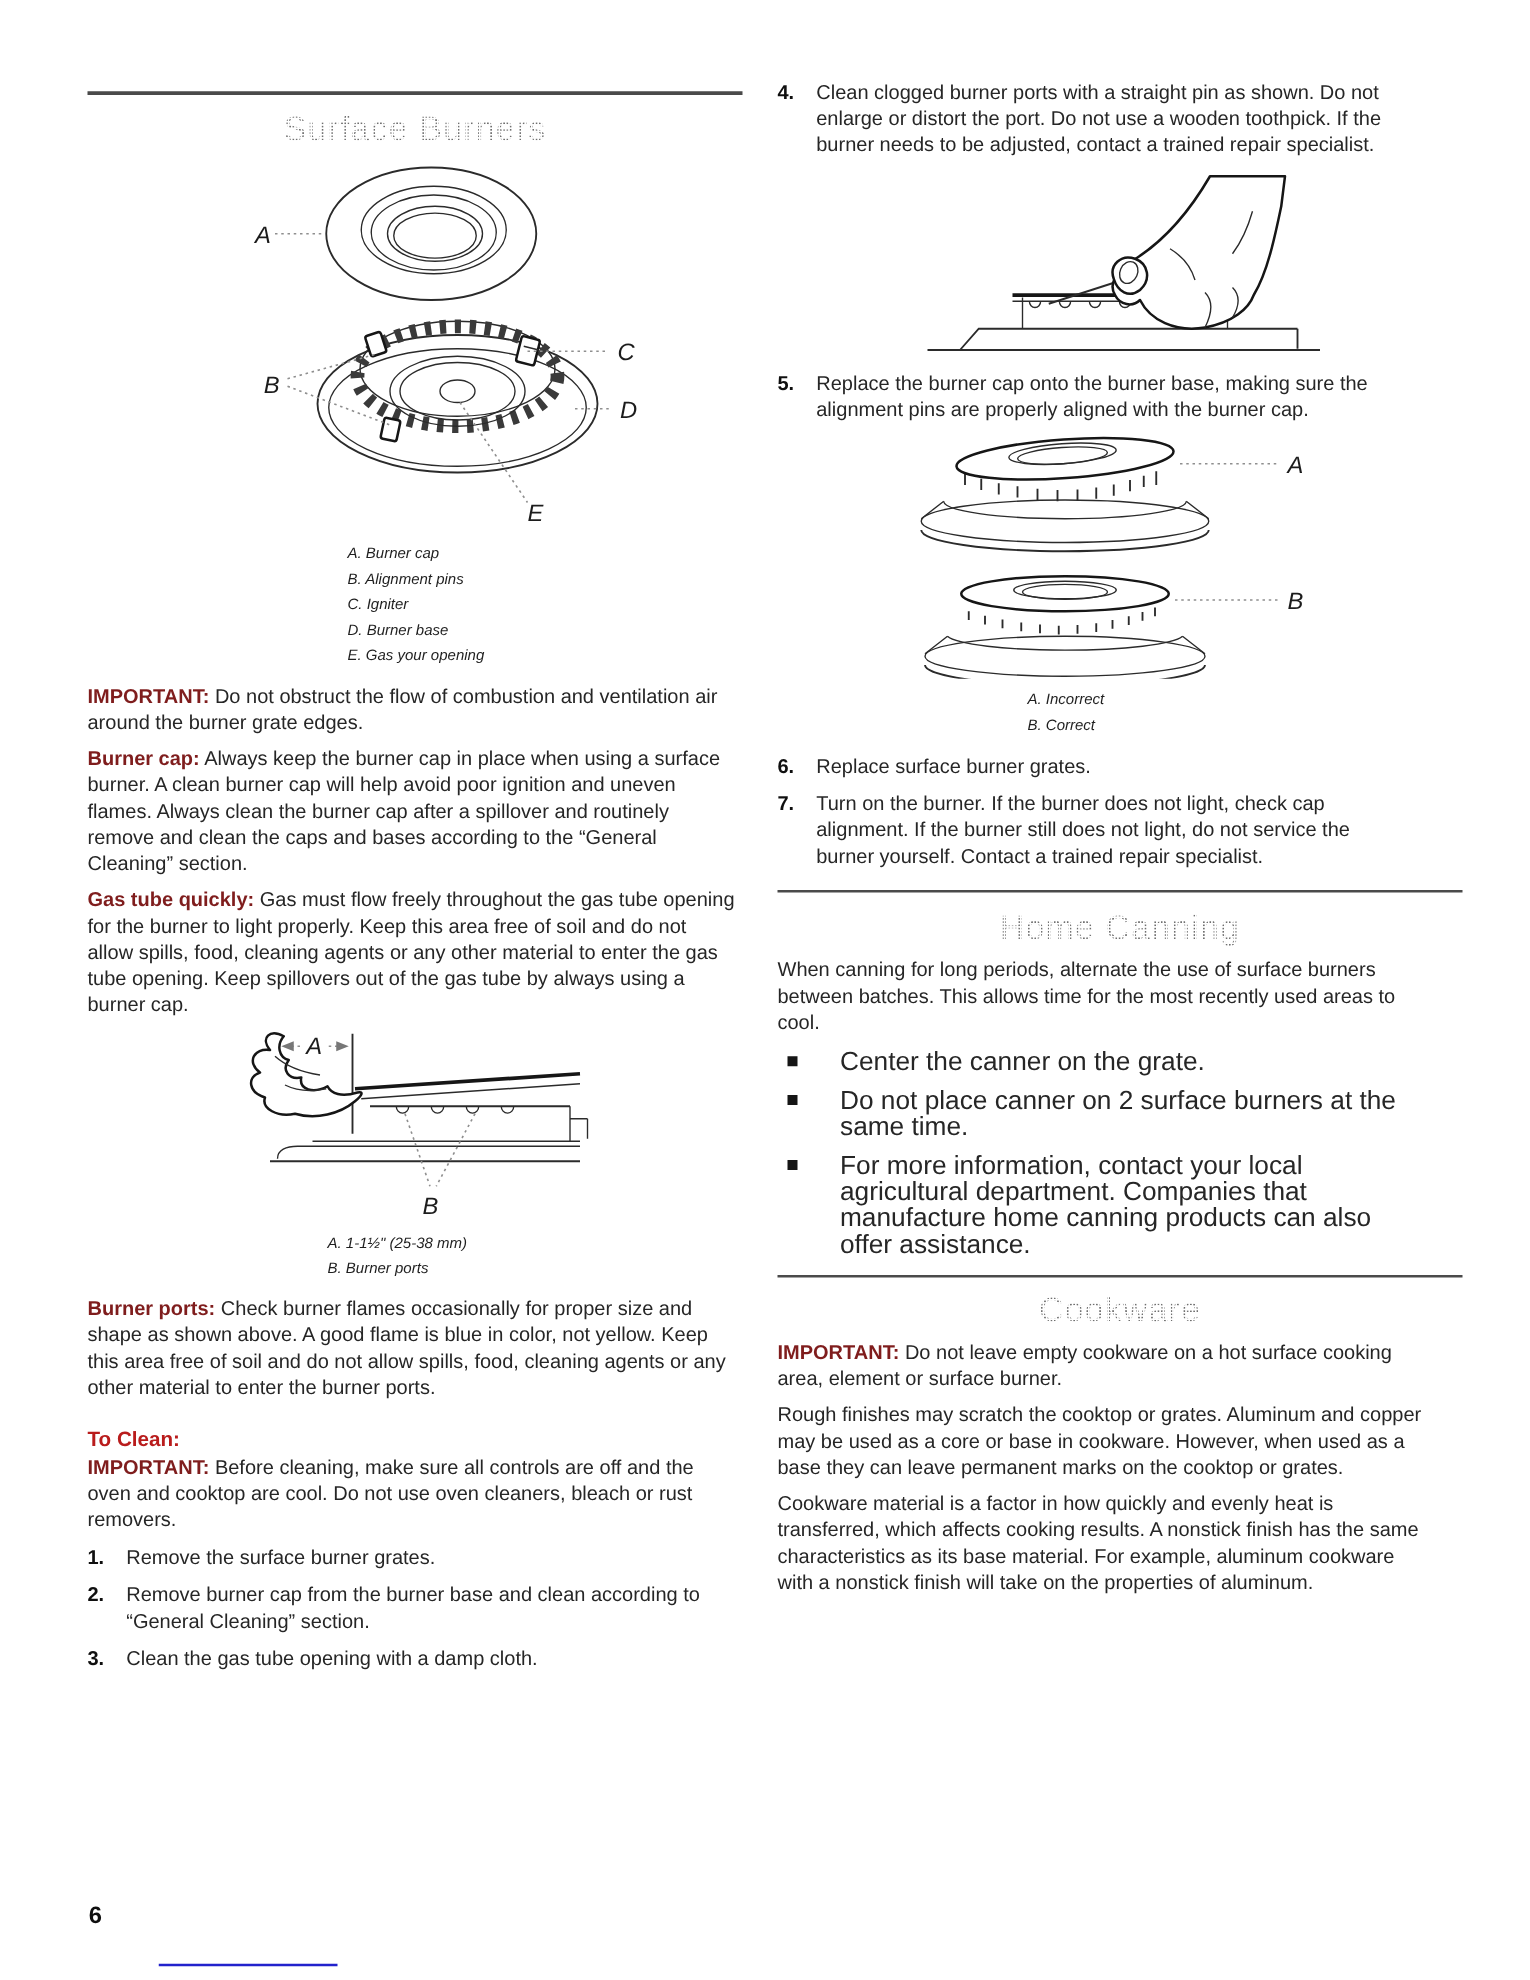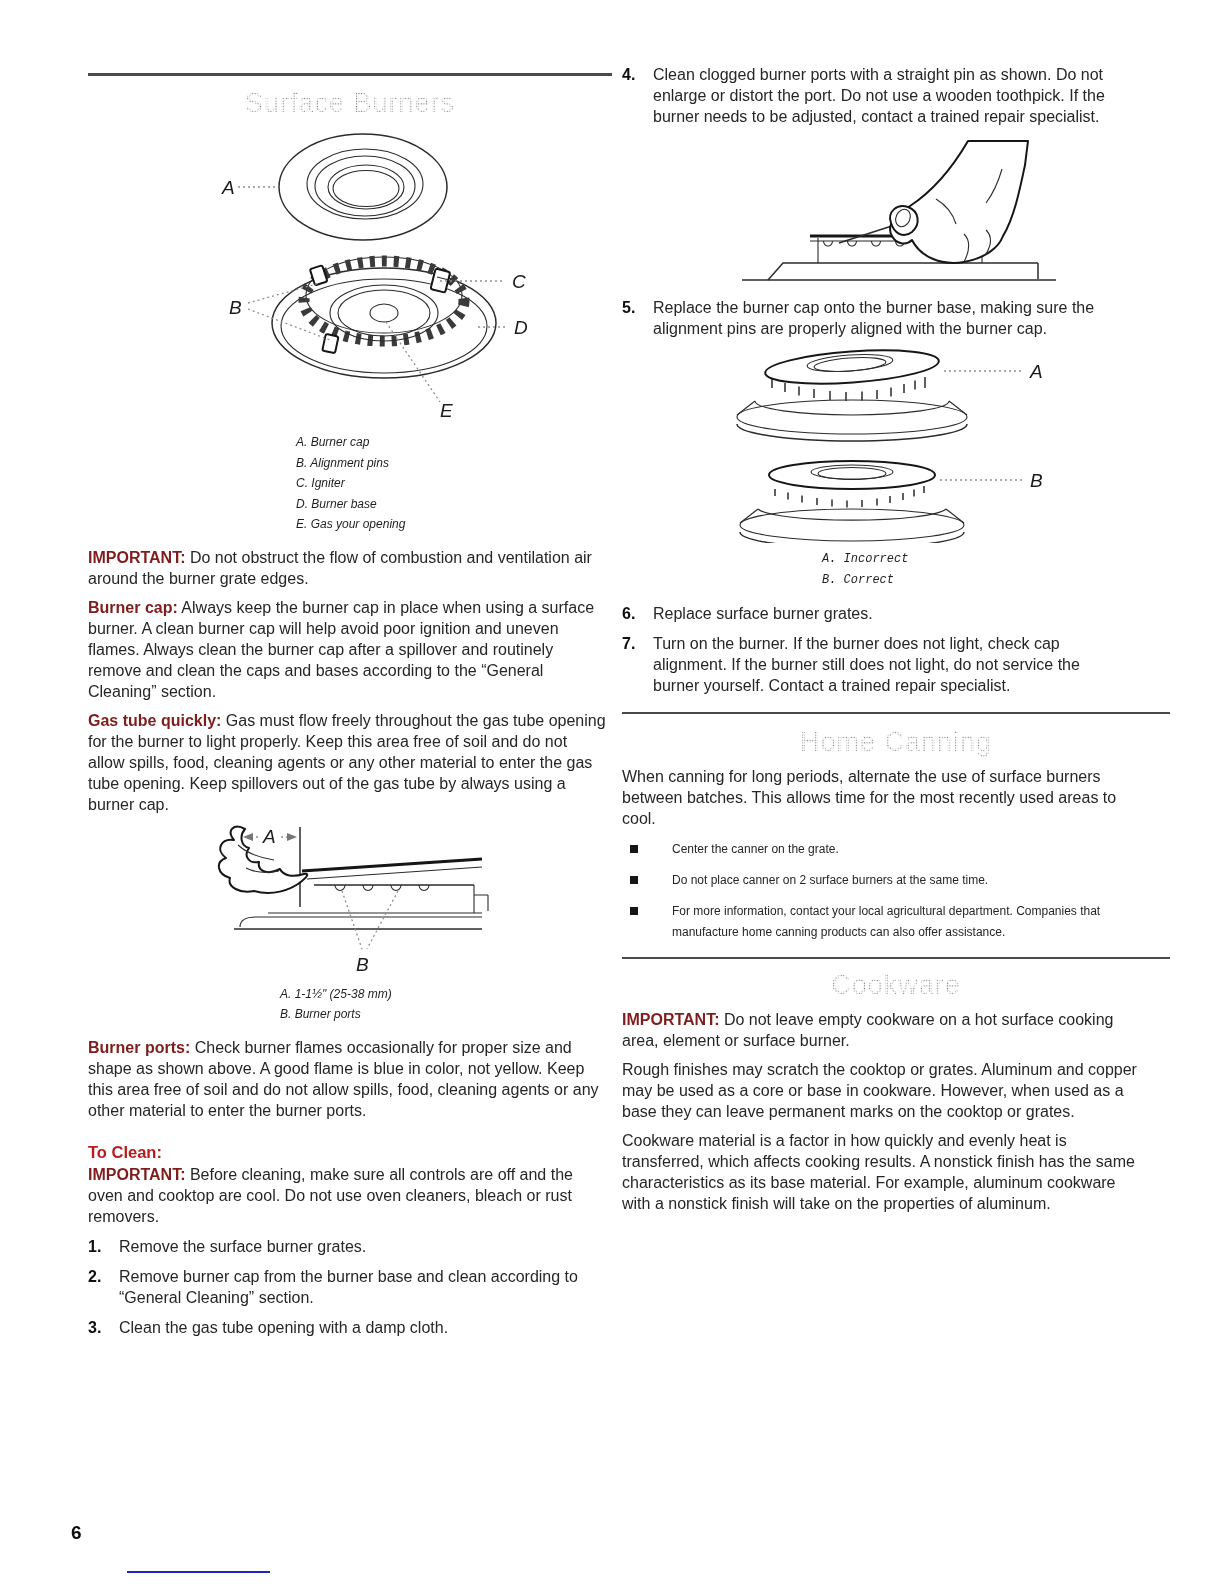--- a/index.html
+++ b/index.html
@@ -2,21 +2,21 @@
 <html><head>
 <meta charset="utf-8">
 <style>
   html,body { margin:0; padding:0; background:#e8e8e8; }
   .page {
     position:relative; width:1224px; height:1584px; margin:0 auto;
     background:#ffffff; overflow:hidden;
     font-family:"Liberation Sans", sans-serif; color:#262626;
   }
   .col { position:absolute; top:0; }
-  .col-left  { left:88px;  width:524px; }
+  .col-left  { left:70px;  width:524px; }
   .col-right { left:622px; width:548px; }
 
   .rule { height:2px; background:#4a4a4a; }
   .rule-top { height:3px; margin-top:73px; }
 
   
   .halftone {
     text-align:center; font-weight:400; letter-spacing:1px;
     font-size:27px; line-height:32px; color:#8c8c8c; margin:0;
   }
@@ -31,31 +31,31 @@
   }
 
   p { margin:0; font-size:16px; line-height:21px; }
   .para { margin-top:8px; max-width:518px; }
   .para-gap { margin-top:12px; }
   .lead { font-weight:700; color:#7f1d1d; }
 
   .caption { font-style:italic; font-size:12px; line-height:20.5px; color:#1f1f1f; }
   .cap-exploded { margin-top:9px; padding-left:208px; }
   .cap-flame    { margin-top:5px; padding-left:192px; }
-  .cap-align    { margin-top:6px; padding-left:200px;font-family:Liberation Mono, monospace; }
+  .cap-align    { margin-top:6px; padding-left:200px; }
 
   .subhead { font-size:16.5px; font-weight:700; color:#b91c1c; margin:22px 0 2px 0; }
 
   .step { display:flex; margin-top:9px; }
   .step .n { flex:none; width:31px; font-weight:700; color:#0f0f0f; font-size:16px; line-height:21px; }
   .step .t { font-size:16px; line-height:21px; max-width:474px; }
 
   .bullet { display:flex; margin-top:10px; }
   .bullet .sq { flex:none; width:8px; height:8px; background:#151515; margin:6px 0 0 8px; }
-  .bullet .t { margin-left:34px; font-size:12px; line-height:21px; max-width:470px; }
+  .bullet .t { margin-left:34px; font-size:21px; line-height:21px; max-width:470px; }
 
   svg { display:block; }
   svg .ln   { fill:none; stroke:#2b2b2b; stroke-width:1.5; }
   svg .ln-thin { fill:none; stroke:#2b2b2b; stroke-width:1.1; }
   svg .ln-bold { fill:none; stroke:#161616; stroke-width:3; }
   svg .fillw { fill:#ffffff; stroke:#161616; stroke-width:2; stroke-linejoin:round; }
   svg .leader { fill:none; stroke:#8f8f8f; stroke-width:1.3; stroke-dasharray:2 3; }
   svg .dlabel { font-family:"Liberation Sans", sans-serif; font-style:italic; font-size:19px; fill:#1c1c1c; }
   svg .teeth { fill:none; stroke:#3a3a3a; }
 

